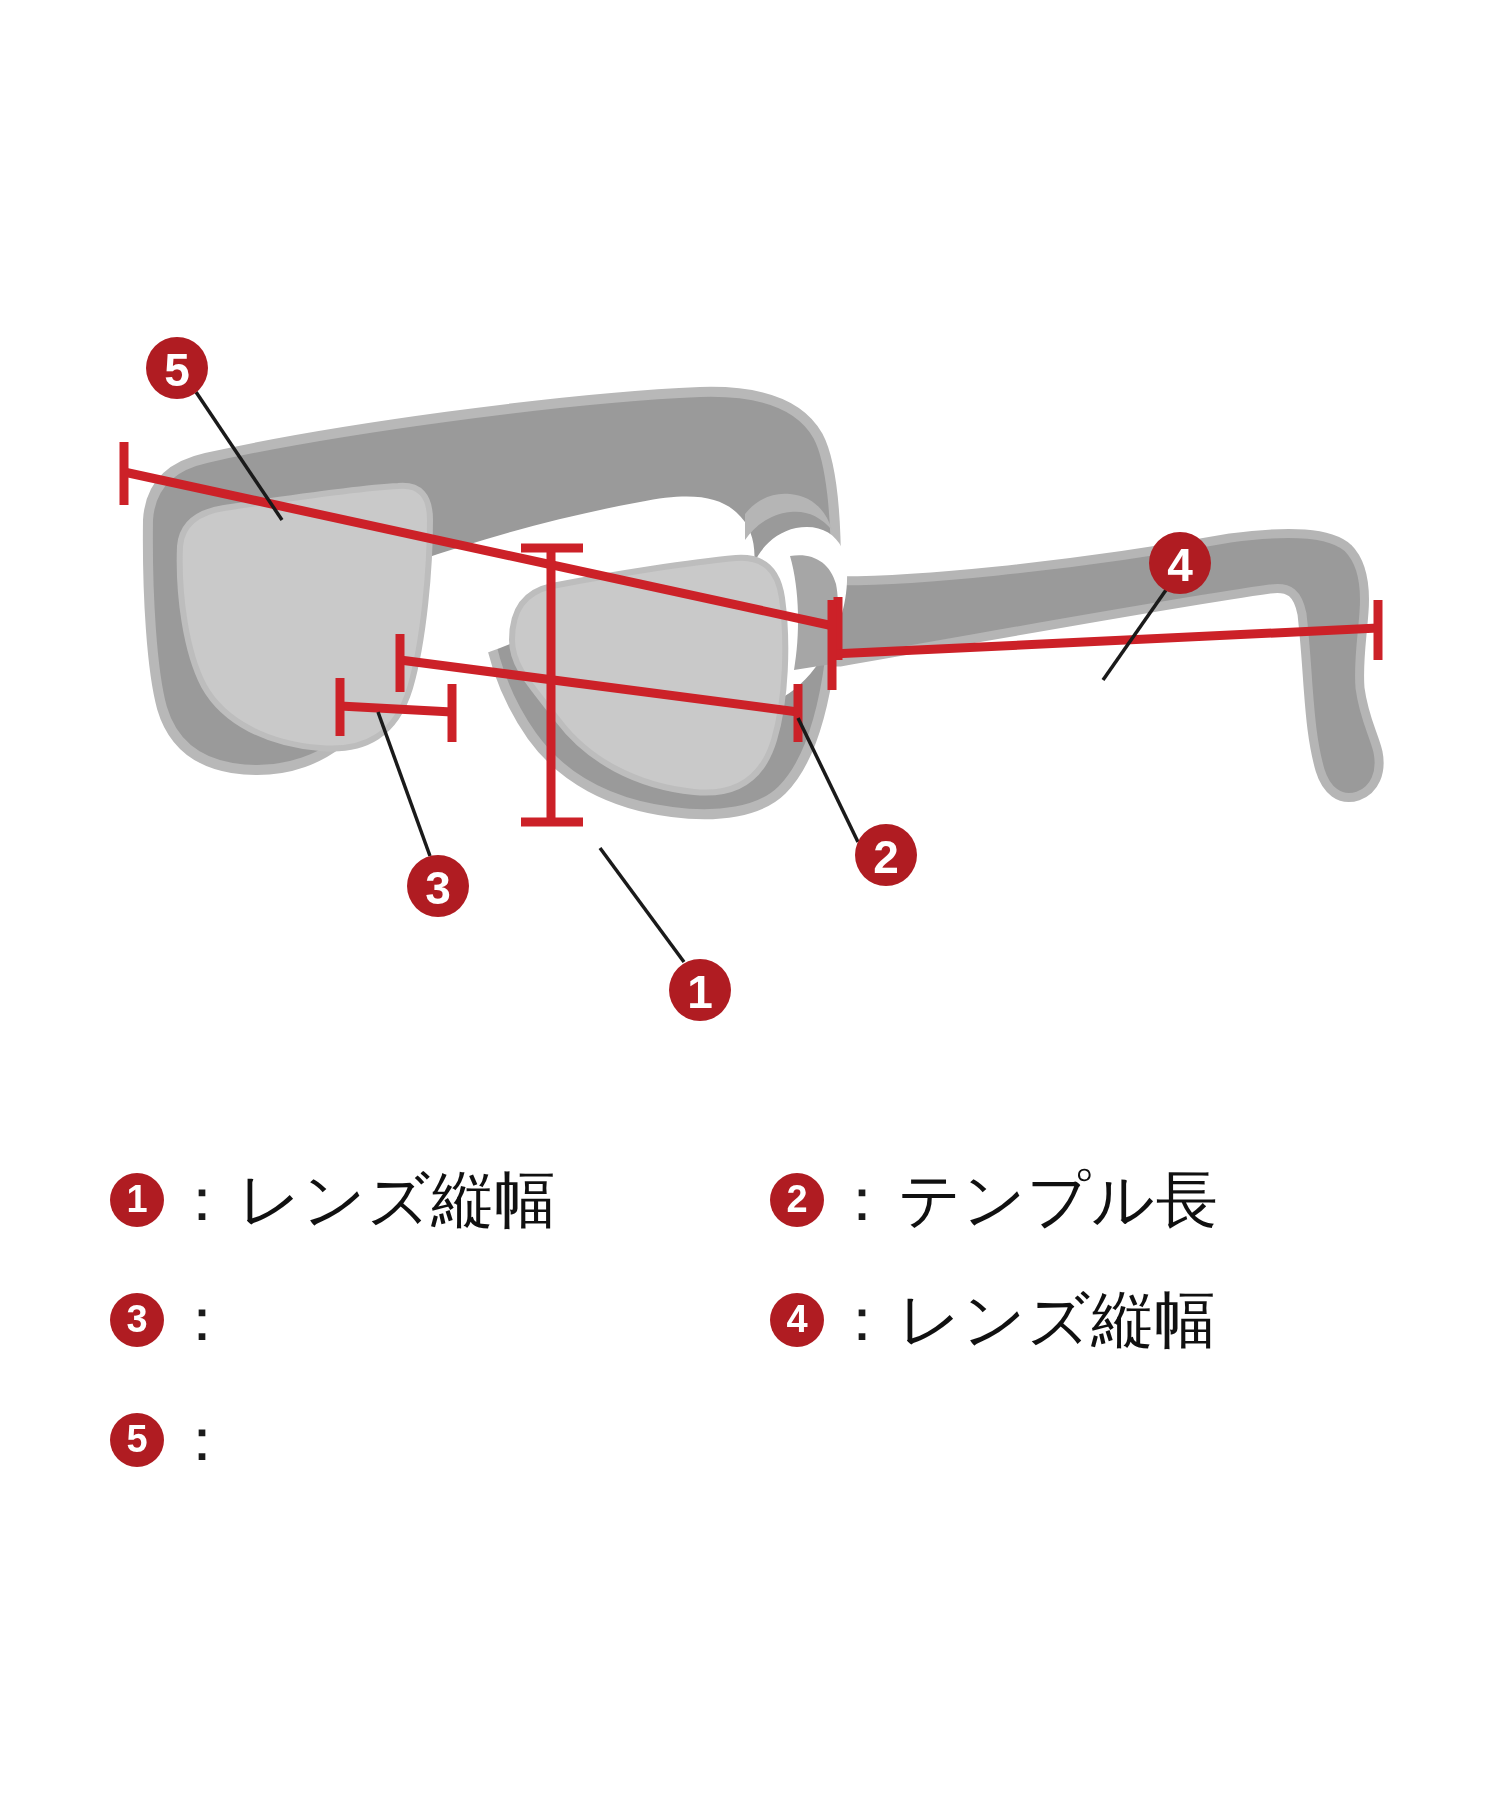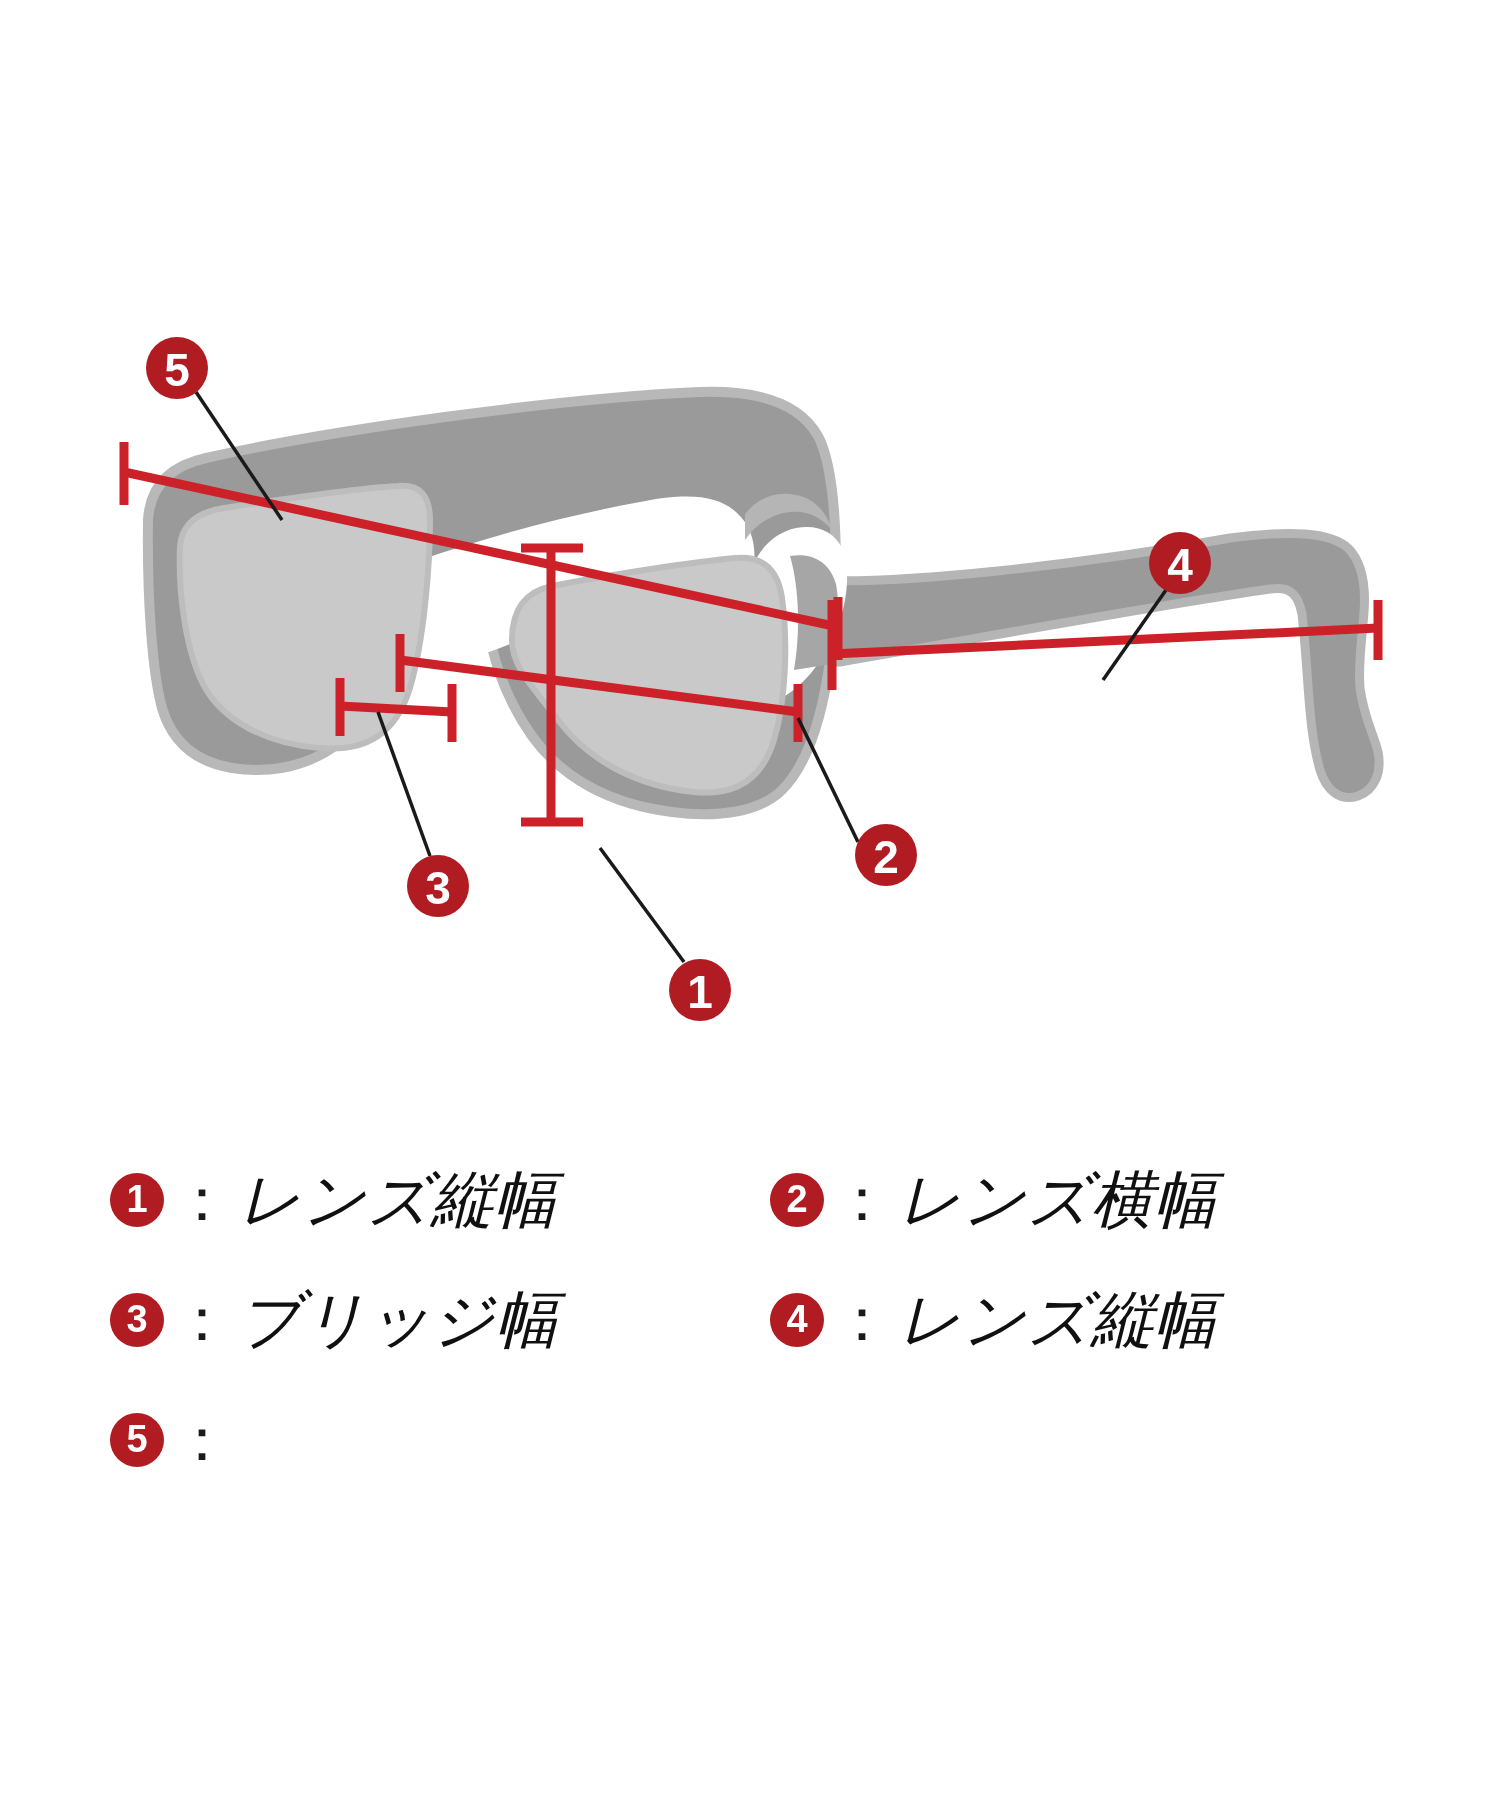--- a/index.html
+++ b/index.html
@@ -69,21 +69,20 @@
     line-height: 1;
     margin: 0 2px 0 4px;
     font-weight: 500;
   }
   .legend-label {
     font-size: 62px;
     color: #101010;
     line-height: 1;
     letter-spacing: 1px;
     white-space: nowrap;
-    font-style: italic;
   }
   .marker-num {
     font-size: 46px;
     font-weight: 700;
     fill: #ffffff;
     text-anchor: middle;
     dominant-baseline: central;
     font-family: "Liberation Sans", "DejaVu Sans", sans-serif;
   }
 </style>
@@ -245,27 +244,26 @@
 
     <div class="legend-item">
       <span class="legend-badge">1</span>
       <span class="legend-colon">：</span>
       <span class="legend-label">レンズ縦幅</span>
     </div>
 
     <div class="legend-item">
       <span class="legend-badge">2</span>
       <span class="legend-colon">：</span>
-      <span class="legend-label">レンズ横幅</span>
+      <span class="legend-label">テンプル長</span>
     </div>
 
     <div class="legend-item">
       <span class="legend-badge">3</span>
       <span class="legend-colon">：</span>
-      <span class="legend-label">ブリッジ幅</span>
     </div>
 
     <div class="legend-item">
       <span class="legend-badge">4</span>
       <span class="legend-colon">：</span>
       <span class="legend-label">レンズ縦幅</span>
     </div>
 
     <div class="legend-item">
       <span class="legend-badge">5</span>

